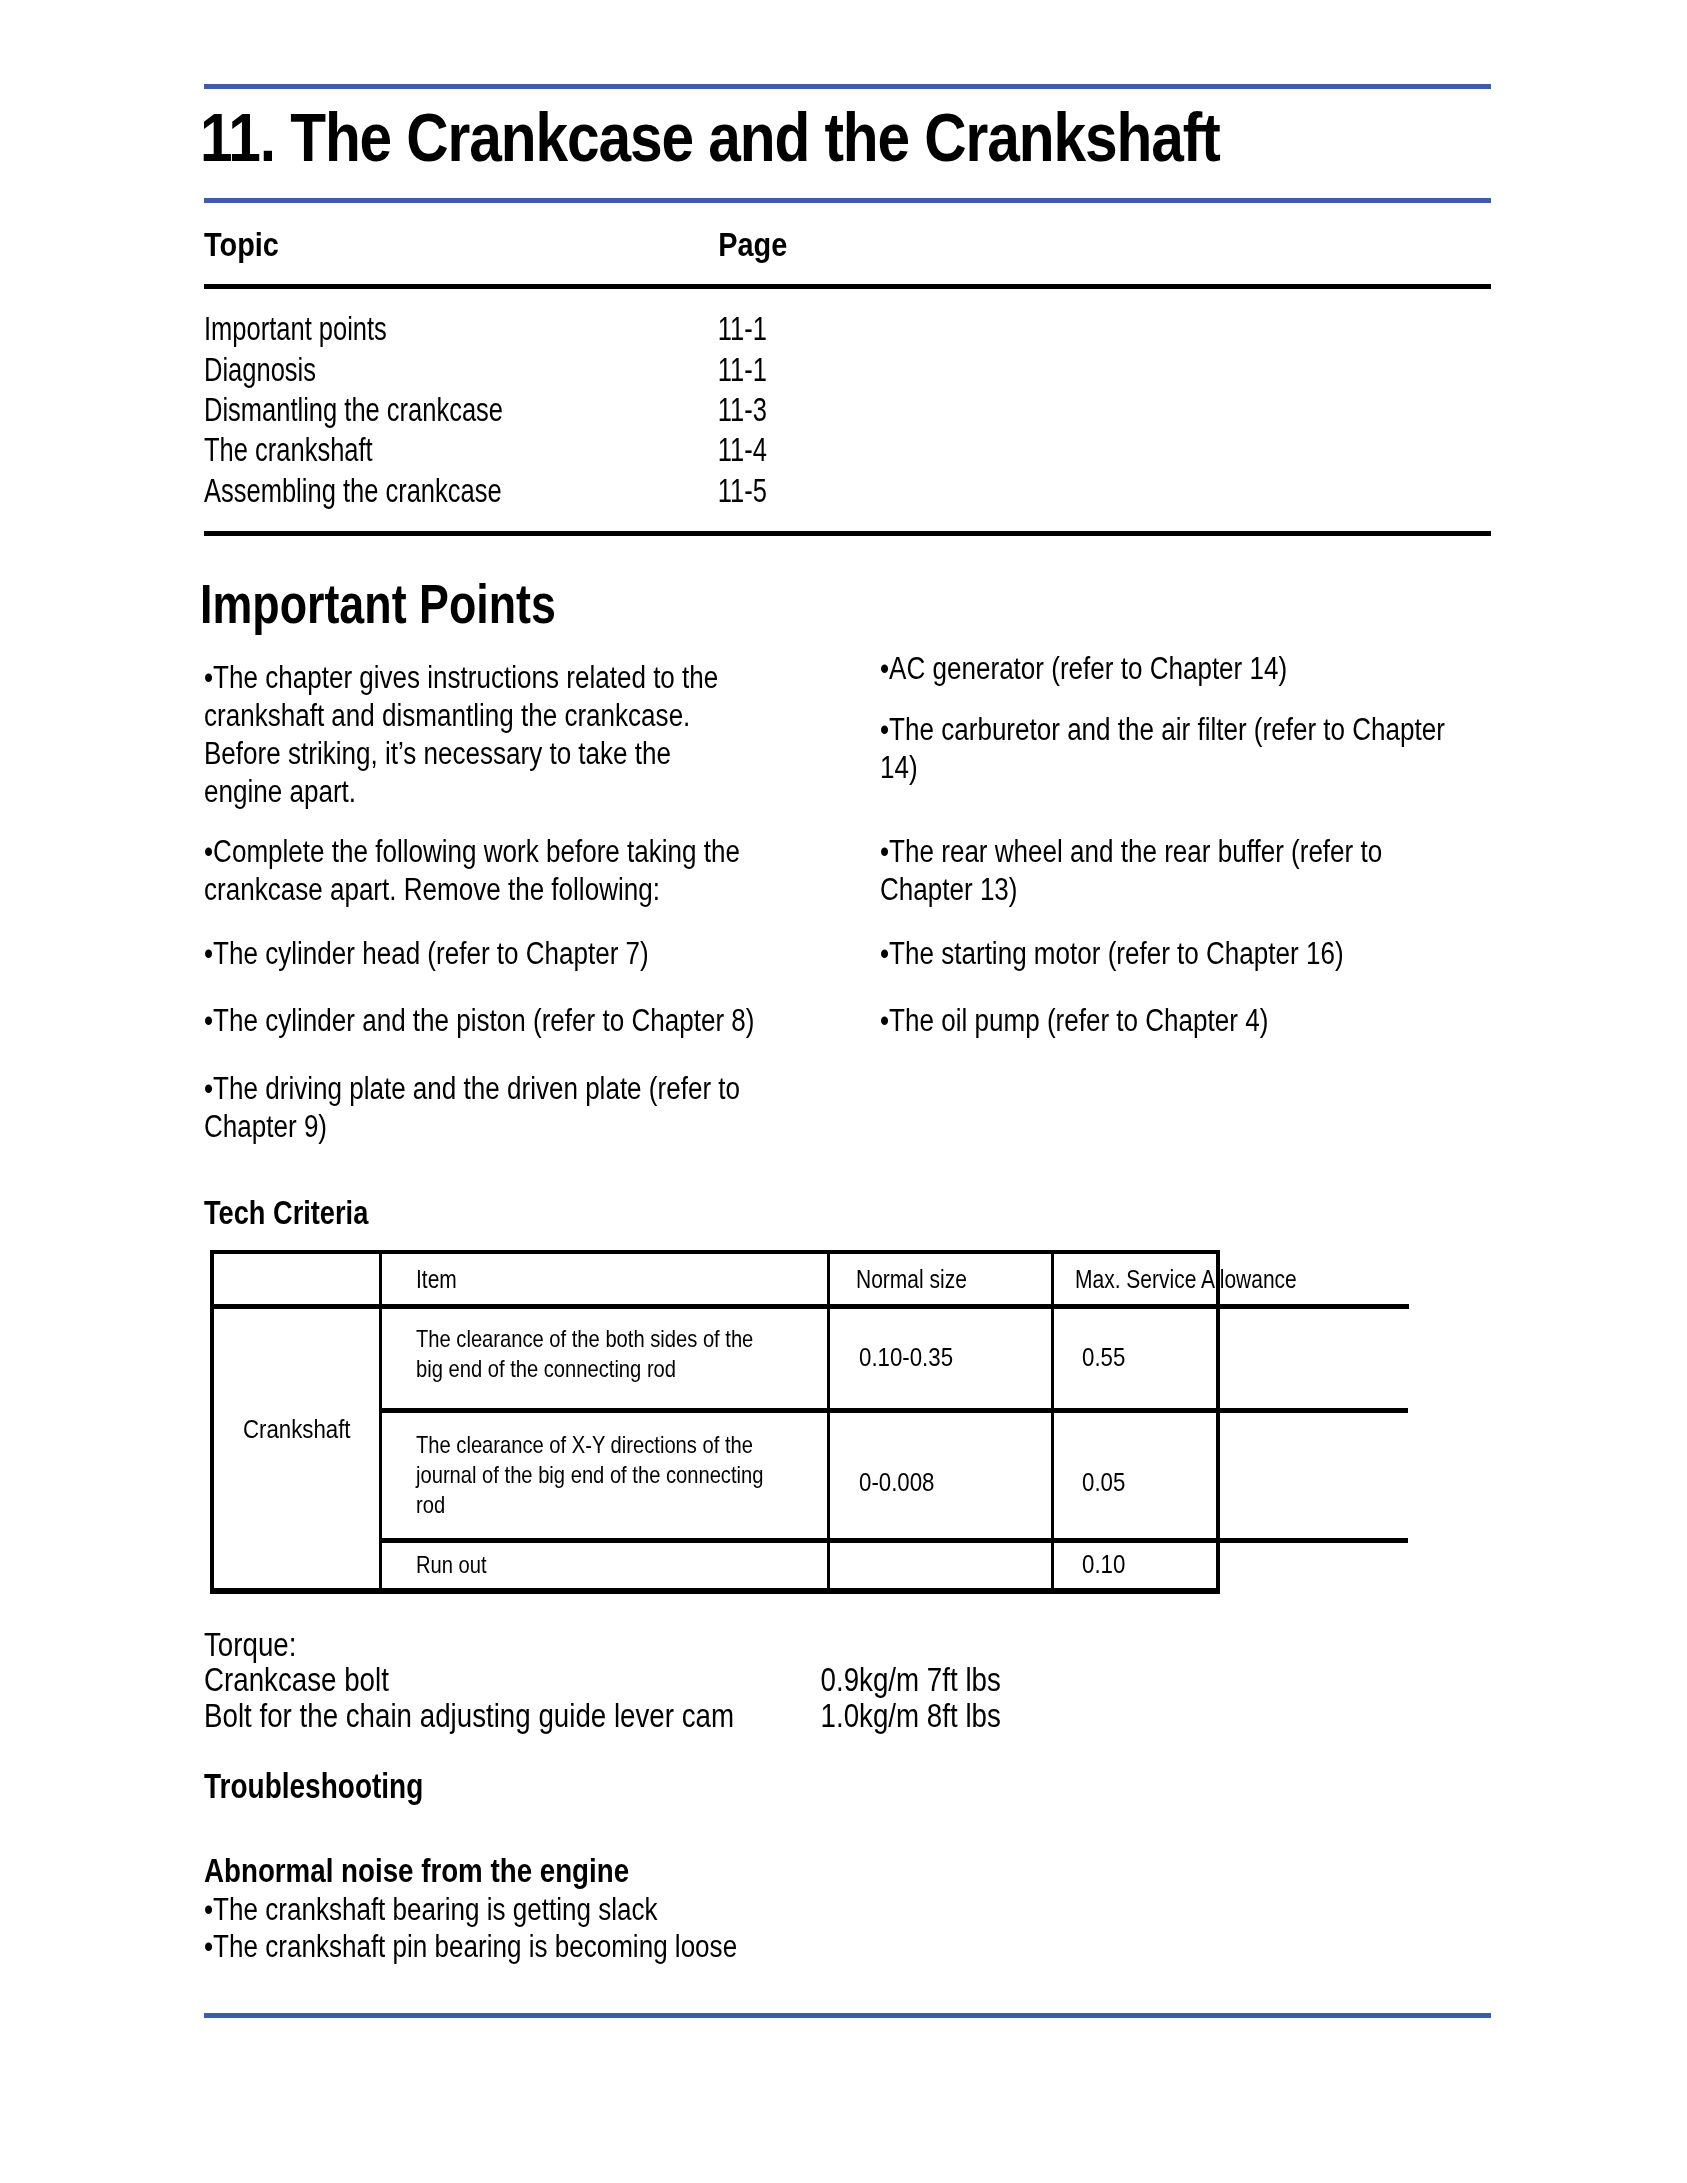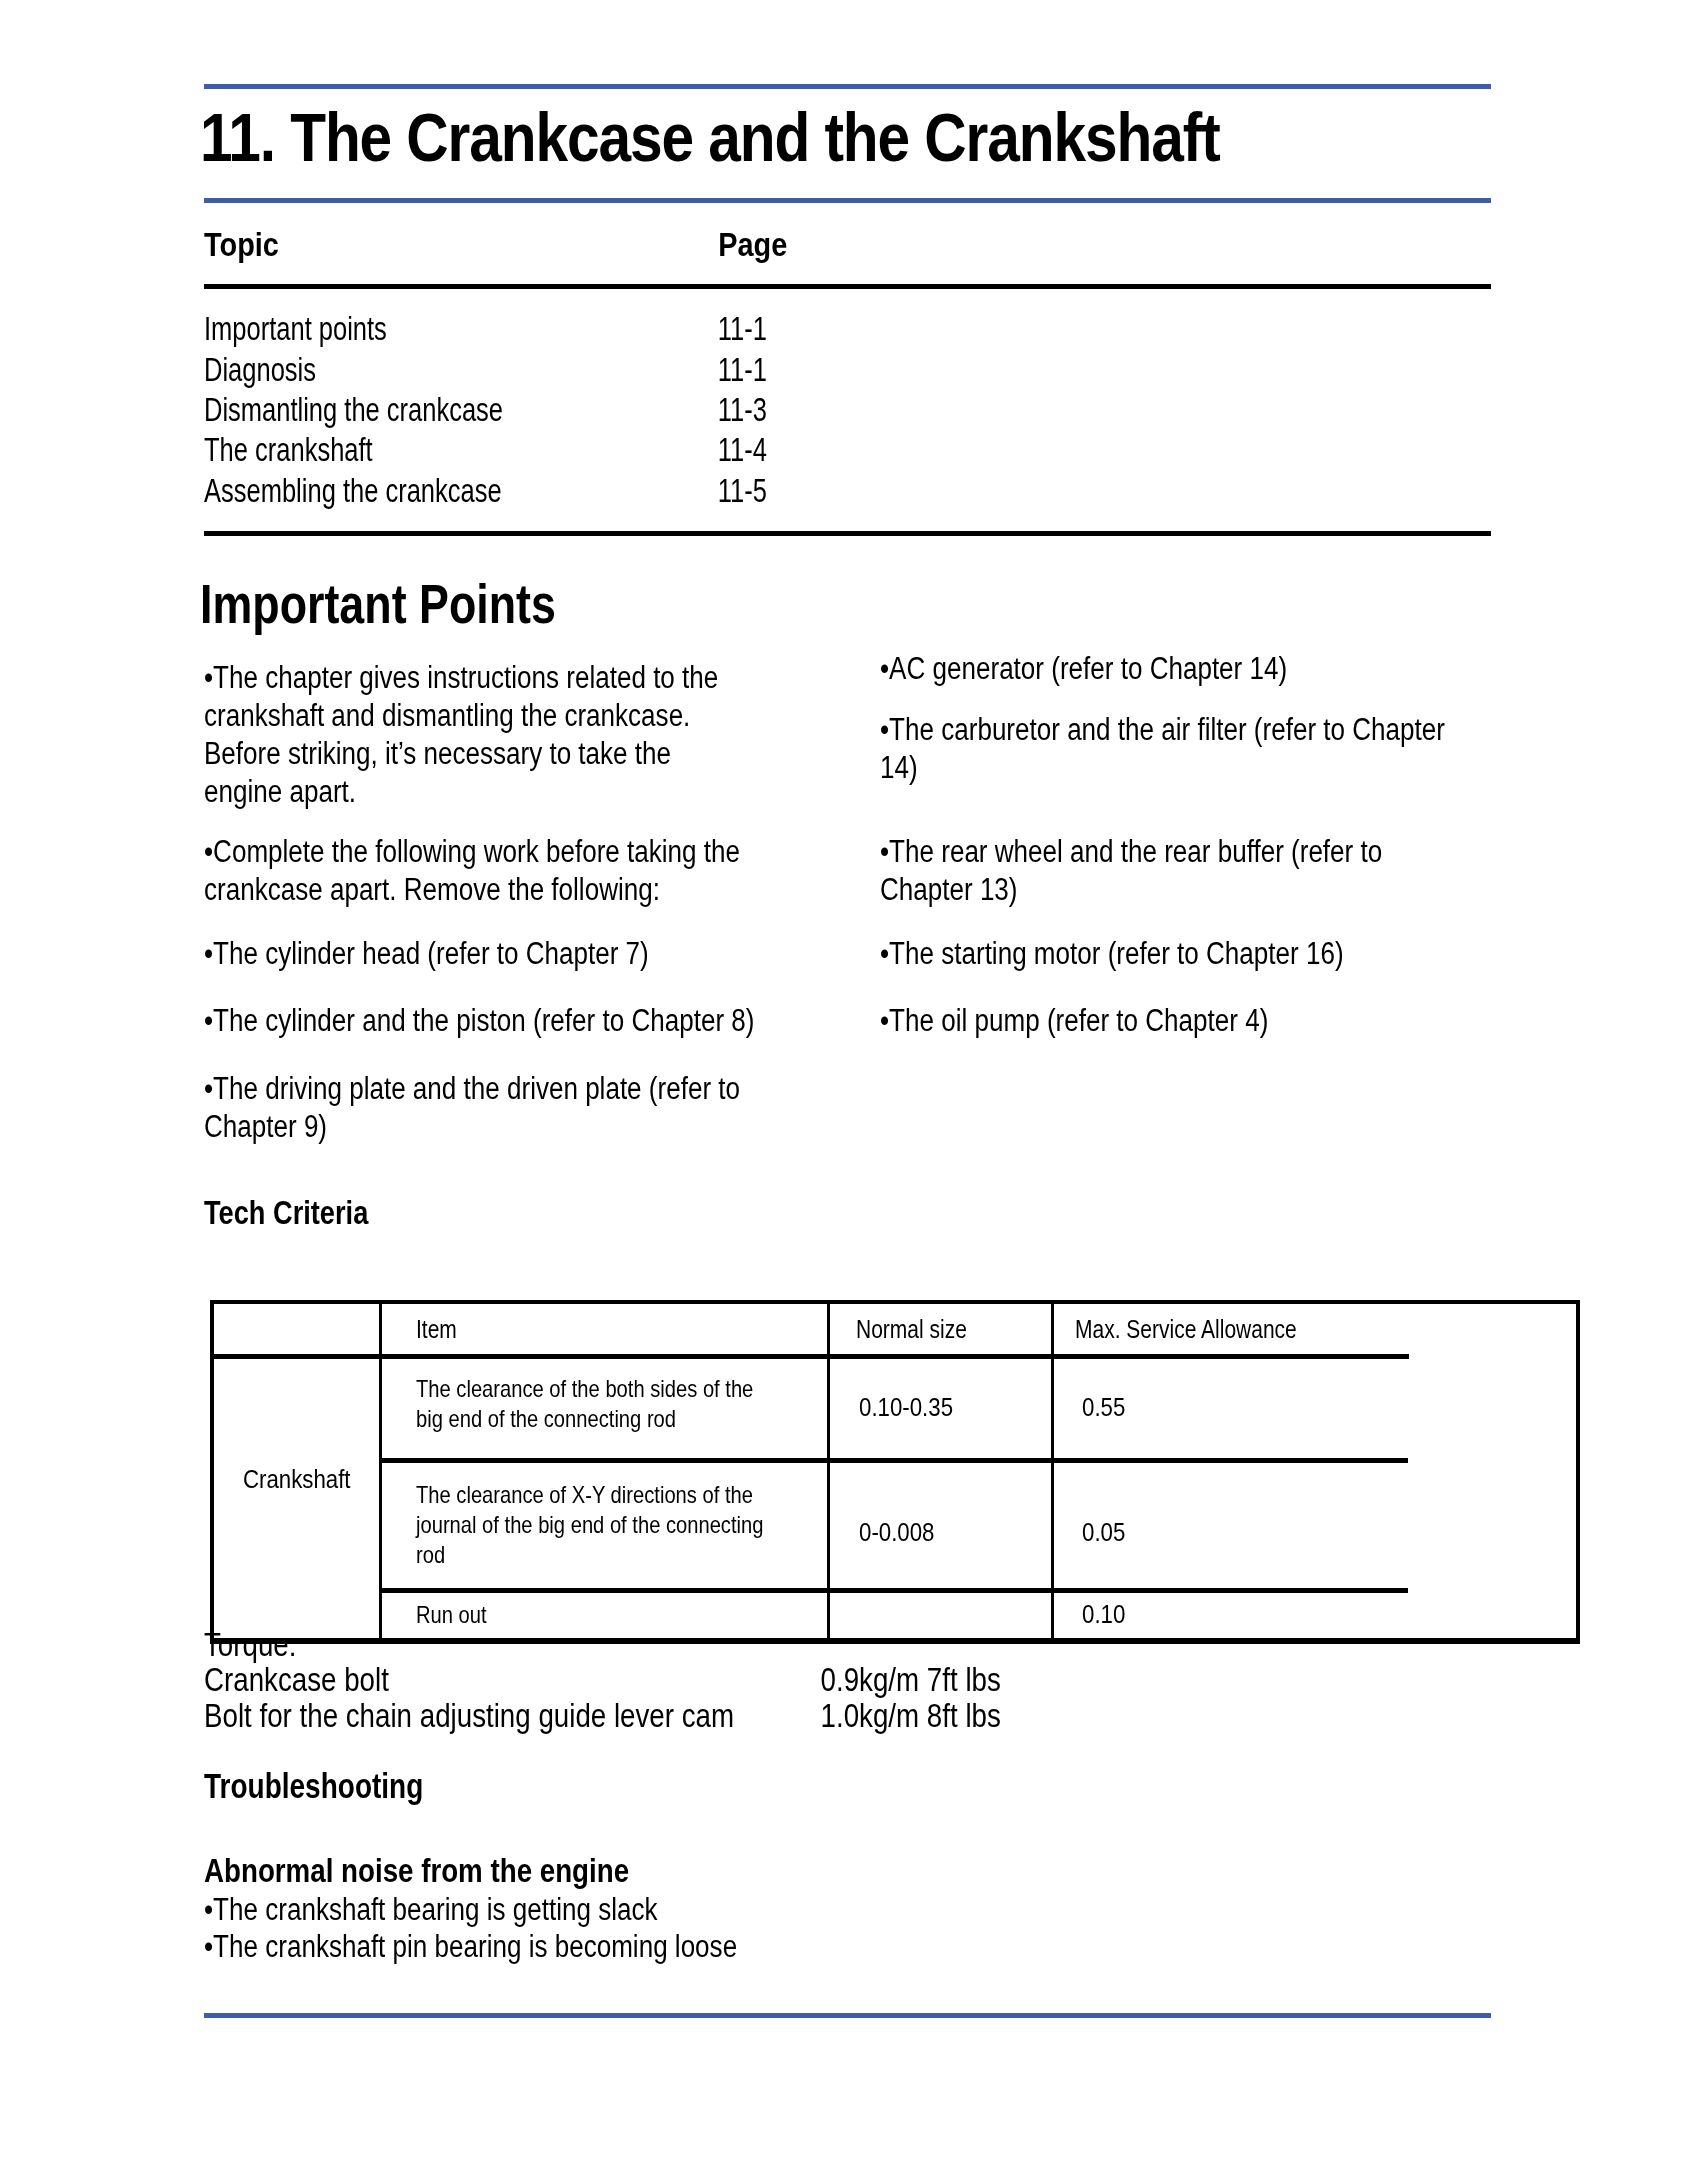--- a/index.html
+++ b/index.html
@@ -28,22 +28,22 @@
   .toc-row .tcol { display:inline-block; width:685px; }
   .h-big { font-size:56px; font-weight:700; white-space:nowrap; line-height:1; }
   .h-med { font-size:34px; font-weight:700; white-space:nowrap; line-height:1; }
   .h-med2 { font-size:35px; font-weight:700; white-space:nowrap; line-height:1; }
   .h-sub { font-size:33px; font-weight:700; white-space:nowrap; line-height:1; }
   .body-par { font-size:31px; line-height:38px; }
   .col-left { width:761px; }
   .col-right { width:827px; }
 
   .tc-table {
-    position:absolute; left:210px; top:1300px;
-    width:1370px; height:344px;
+    position:absolute; left:210px; top:1250px;
+    width:1010px; height:344px;
     border:4px solid #000; border-bottom-width:6px;
     box-sizing:border-box;
   }
   .tl { position:absolute; background:#000; }
   .cell { position:absolute; }
   .t-head { font-size:25px; line-height:1.1; white-space:nowrap; }
   .t-item { font-size:24px; line-height:30px; width:529px; }
   .t-val { font-size:26.5px; line-height:1.1; white-space:nowrap; }
   .t-group { font-size:26.5px; line-height:1.1; width:197px; text-align:center; }
 

